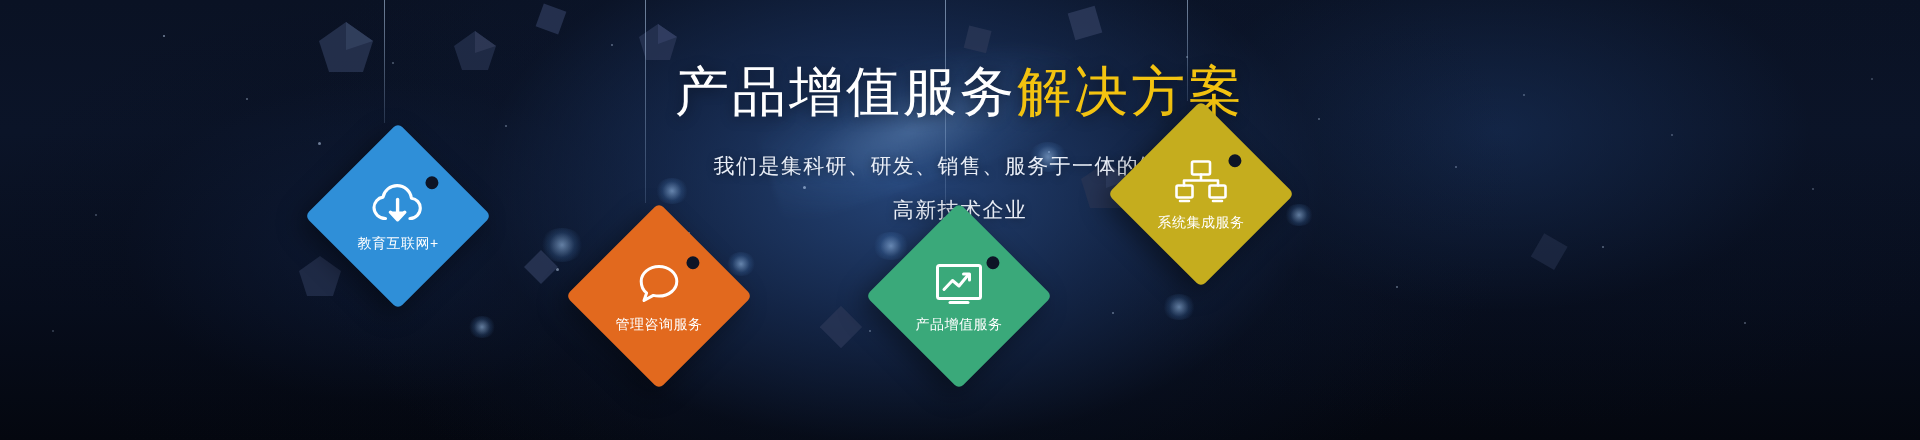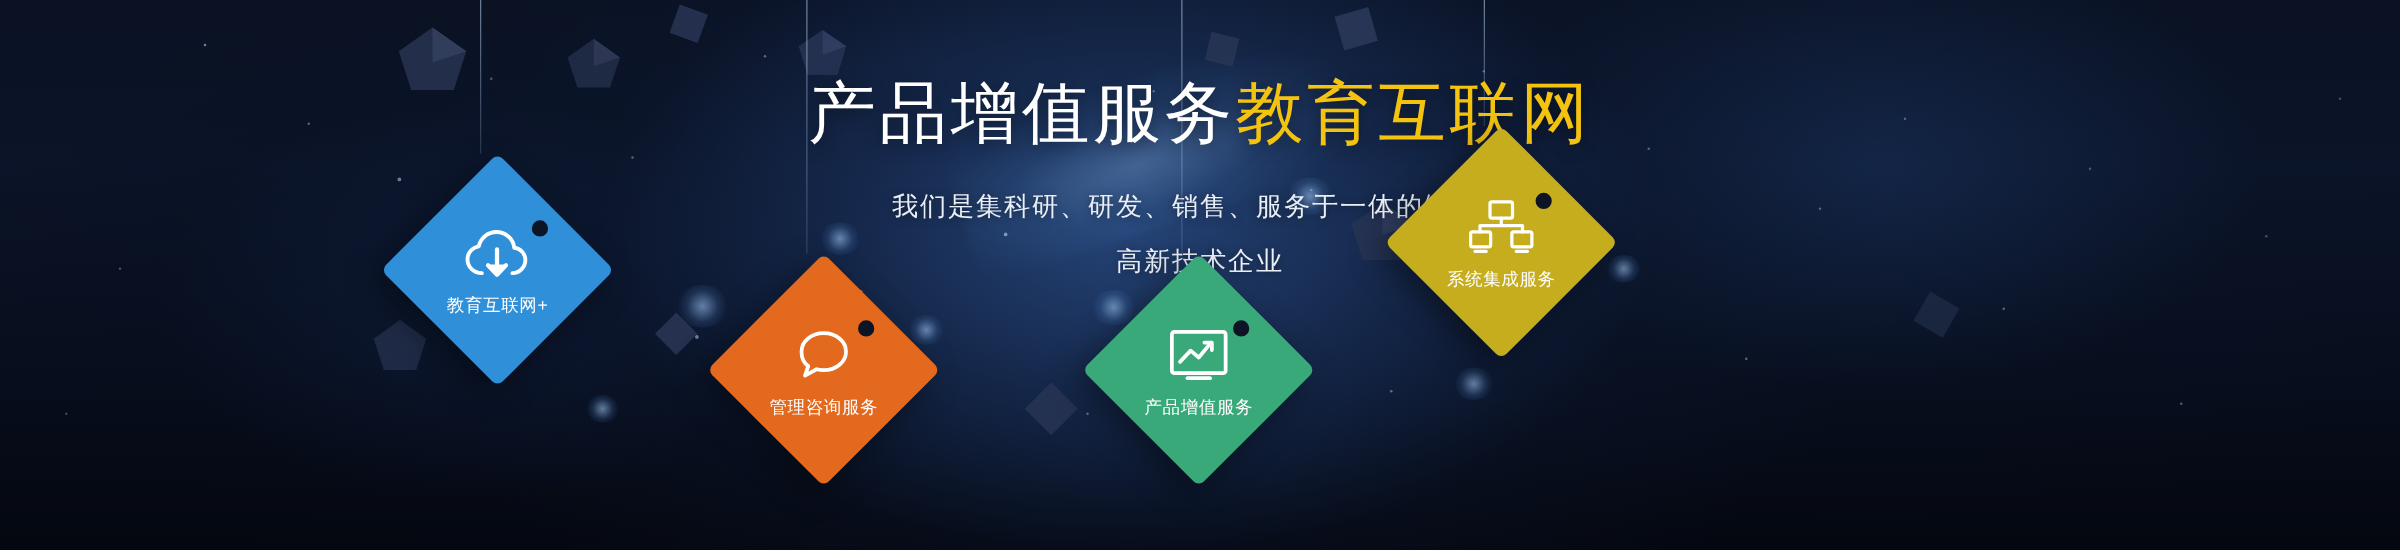--- a/index.html
+++ b/index.html
@@ -190,21 +190,21 @@
       </svg>
   </div>
 
   <div class="string" style="left:384px;height:123px;"></div>
   <div class="string" style="left:645px;height:203px;"></div>
   <div class="string" style="left:945px;height:203px;"></div>
   <div class="string" style="left:1187px;height:101px;"></div>
 
   <div class="hero">
     <h1 class="headline">
-      <span>产品增值服务</span><span class="hl">教育互联网</span>
+      <span>产品增值服务</span><span class="hl">解决方案</span>
     </h1>
     <div class="sub">
       <div>我们是集科研、研发、销售、服务于一体的综合性</div>
       <div>高新技术企业</div>
     </div>
   </div>
 
   <div class="badge" style="left:305px;top:123px;width:186px;height:186px;">
     <div class="dmd" style="width:132px;height:132px;margin:27px 0 0 27px;background:#2f8fd8;">
       <div class="pin"></div>

